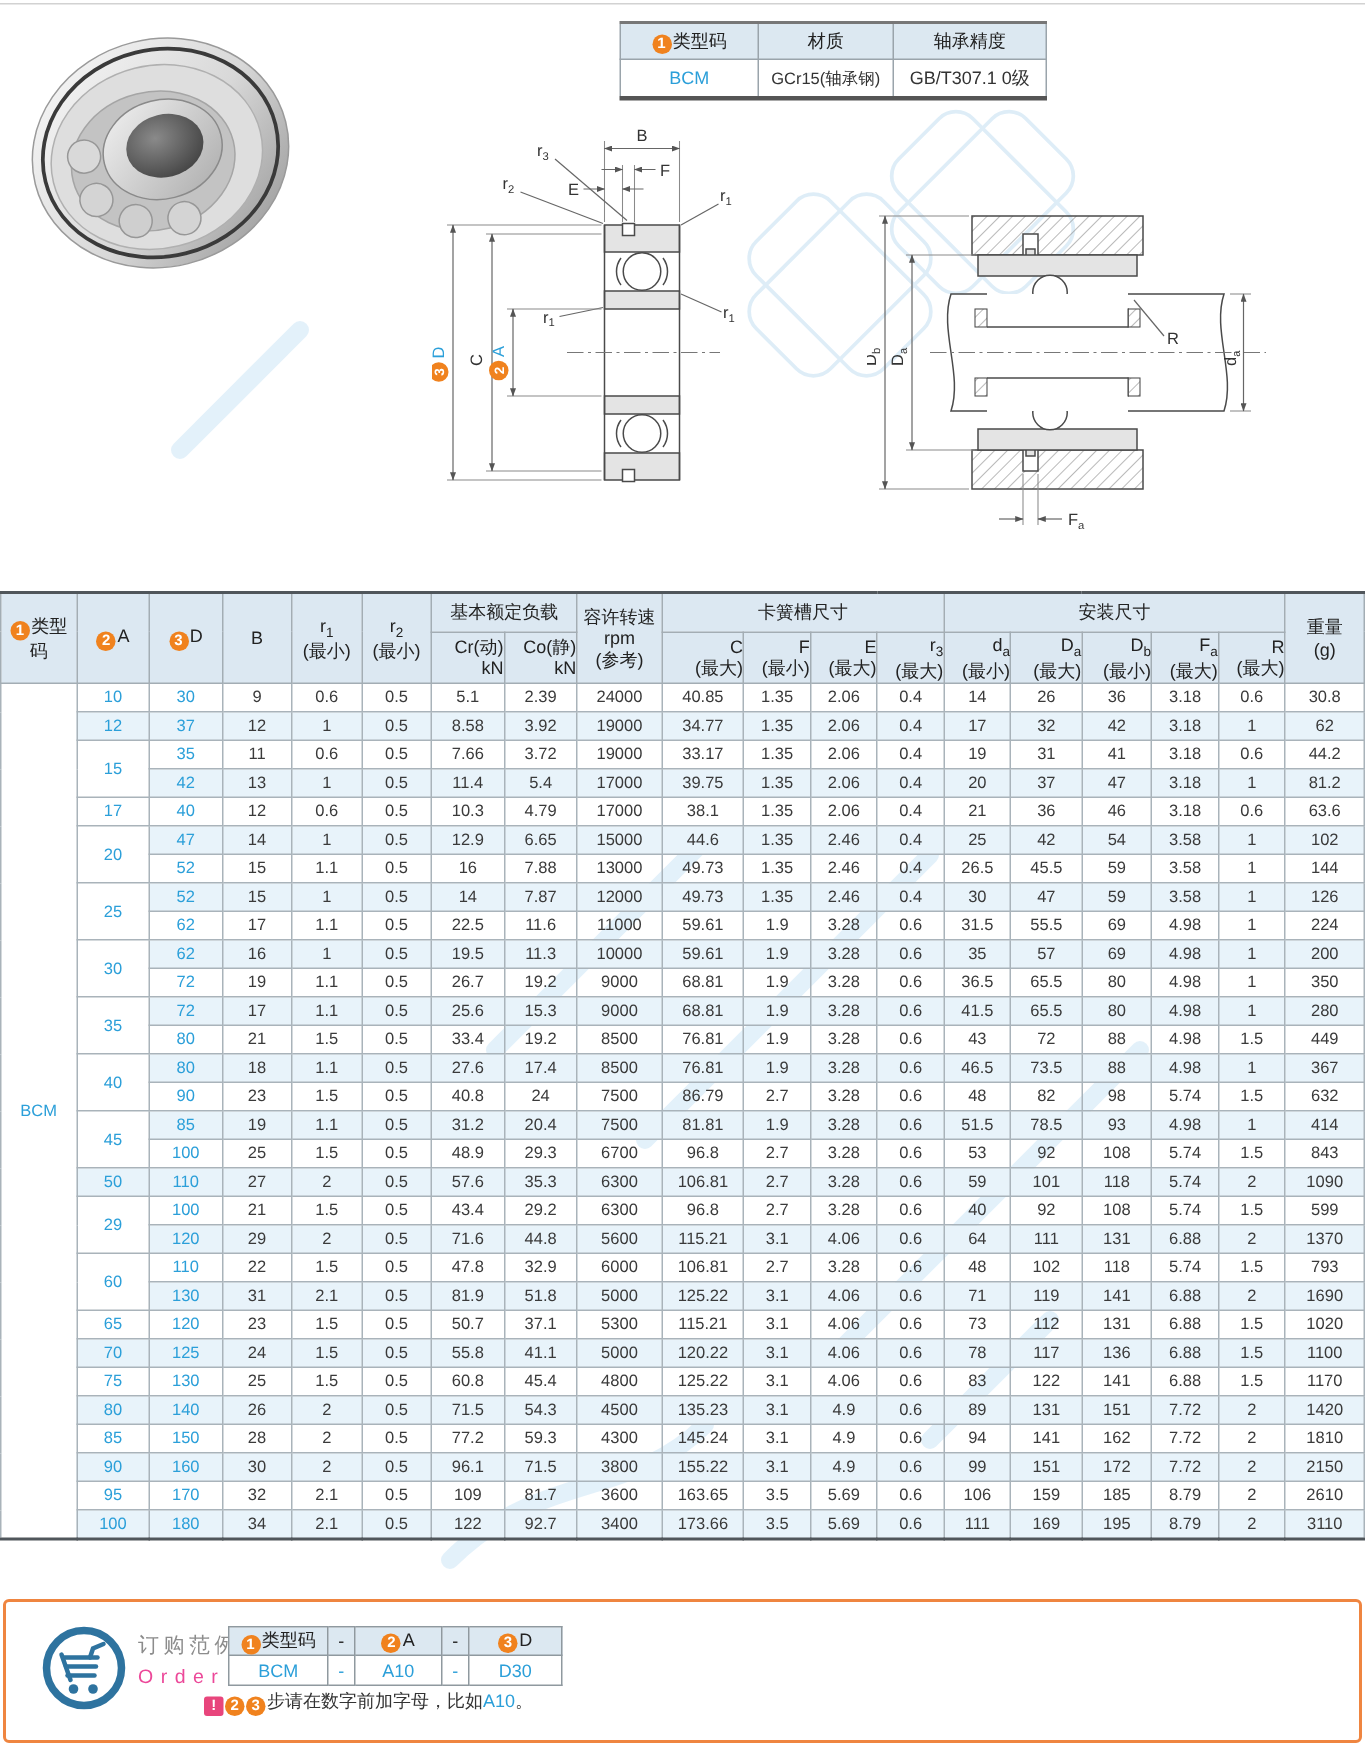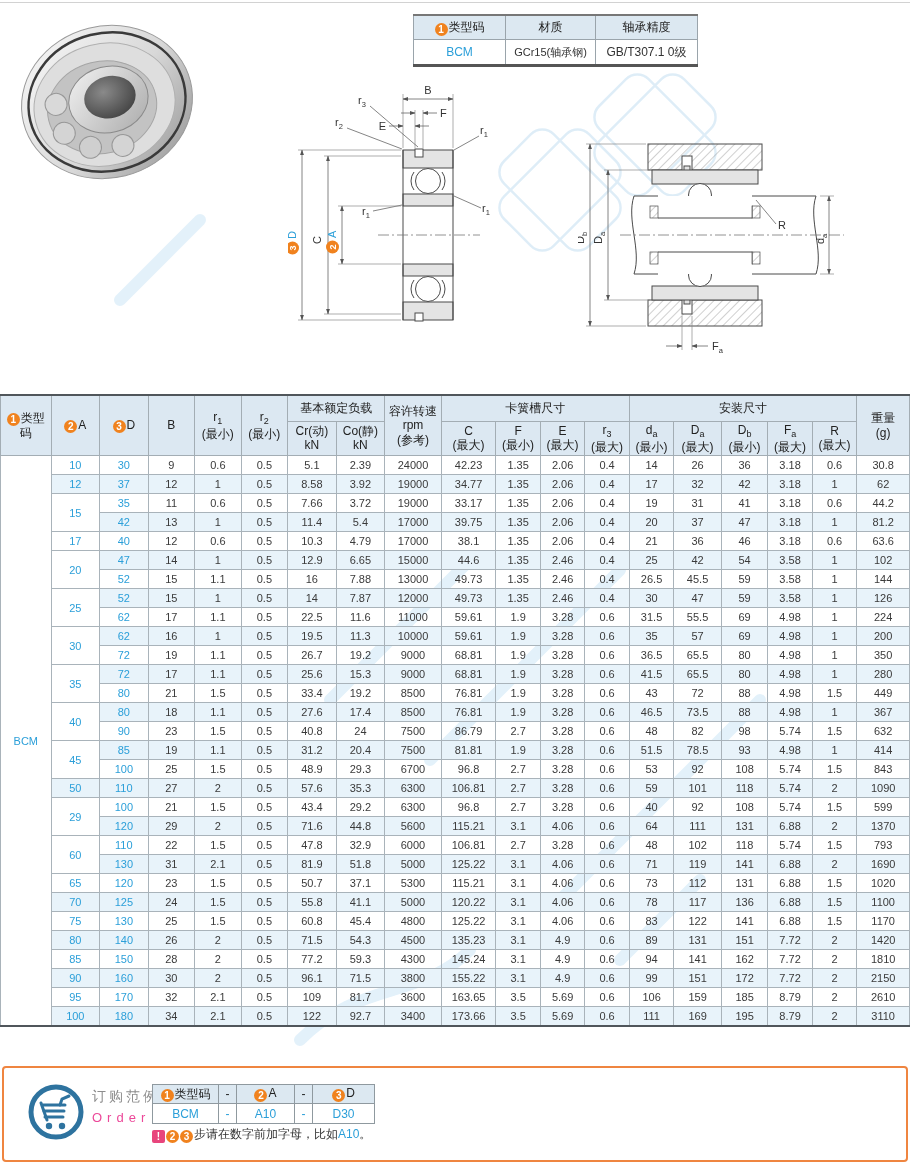--- a/index.html
+++ b/index.html
@@ -36,21 +36,21 @@
   .main sub,.spec sub{font-size:8px;}
   .main th sub{font-size:9px;}
 
   
   .orderbox{position:absolute;left:2px;top:1066px;width:902px;height:92px;border:2px solid #ef8540;border-radius:4px;background:transparent;}
   .otitle-cn{position:absolute;left:88px;top:20px;font-size:14px;color:#8c8c8c;letter-spacing:3px;}
   .otitle-en{position:absolute;left:88px;top:42px;font-size:13px;color:#ec4899;letter-spacing:5px;}
   .otable{position:absolute;left:148px;top:16px;border-collapse:collapse;table-layout:fixed;font-size:12px;background:#fff;}
   .otable th{background:#dce8f1;font-weight:normal;border:1px solid #8f999f;height:18px;padding:0 2px;color:#222;}
   .otable td{border:1px solid #8f999f;height:19px;text-align:center;padding:0 2px;}
-  .onote{position:absolute;left:148px;top:58px;font-size:12px;color:#333;}
+  .onote{position:absolute;left:132px;top:58px;font-size:12px;color:#333;}
 
   
   .lbl{font-size:11px;fill:#333;font-family:"Liberation Sans","DejaVu Sans",sans-serif;}
   .ss{font-size:7.5px;}
   .bodyln{stroke:#4a4a4a;stroke-width:1;fill:none;}
   .ring{fill:#e4e4e4;stroke:#4a4a4a;stroke-width:1;}
   .ballc{fill:#fff;stroke:#4a4a4a;stroke-width:1;}
   .ext{stroke:#8a8a8a;stroke-width:0.7;}
   .dim{stroke:#666;stroke-width:0.8;}
   .leader{stroke:#666;stroke-width:0.8;fill:none;}
@@ -308,21 +308,21 @@
         <th rowspan="2"><span class="bdg">3</span><span>D</span></th>
         <th rowspan="2">B</th>
         <th rowspan="2"><span>r</span><sub>1</sub><br><span>(最小)</span></th>
         <th rowspan="2"><span>r</span><sub>2</sub><br><span>(最小)</span></th>
         <th colspan="2">基本额定负载</th>
         <th rowspan="2"><span>容许转速</span><br><span>rpm</span><br><span>(参考)</span></th>
         <th colspan="4">卡簧槽尺寸</th>
         <th colspan="5">安装尺寸</th>
         <th rowspan="2"><span>重量</span><br><span>(g)</span></th>
       </tr>
-      <tr style="height:34px;">
+      <tr style="height:34px;text-align:right;">
         <th><span>Cr(动)</span><br><span>kN</span></th>
         <th><span>Co(静)</span><br><span>kN</span></th>
         <th><span>C</span><br><span>(最大)</span></th>
         <th><span>F</span><br><span>(最小)</span></th>
         <th><span>E</span><br><span>(最大)</span></th>
         <th><span>r</span><sub>3</sub><br><span>(最大)</span></th>
         <th><span>d</span><sub>a</sub><br><span>(最小)</span></th>
         <th><span>D</span><sub>a</sub><br><span>(最大)</span></th>
         <th><span>D</span><sub>b</sub><br><span>(最小)</span></th>
         <th><span>F</span><sub>a</sub><br><span>(最大)</span></th>
@@ -333,21 +333,21 @@
         <tr>
           <td class="code-col" rowspan="30">BCM</td>
           <td class="a-col" rowspan="1">10</td>
           <td class="d-col">30</td>
           <td>9</td>
           <td>0.6</td>
           <td>0.5</td>
           <td>5.1</td>
           <td>2.39</td>
           <td>24000</td>
-          <td>42.23</td>
+          <td>40.85</td>
           <td>1.35</td>
           <td>2.06</td>
           <td>0.4</td>
           <td>14</td>
           <td>26</td>
           <td>36</td>
           <td>3.18</td>
           <td>0.6</td>
           <td>30.8</td>
         </tr>

